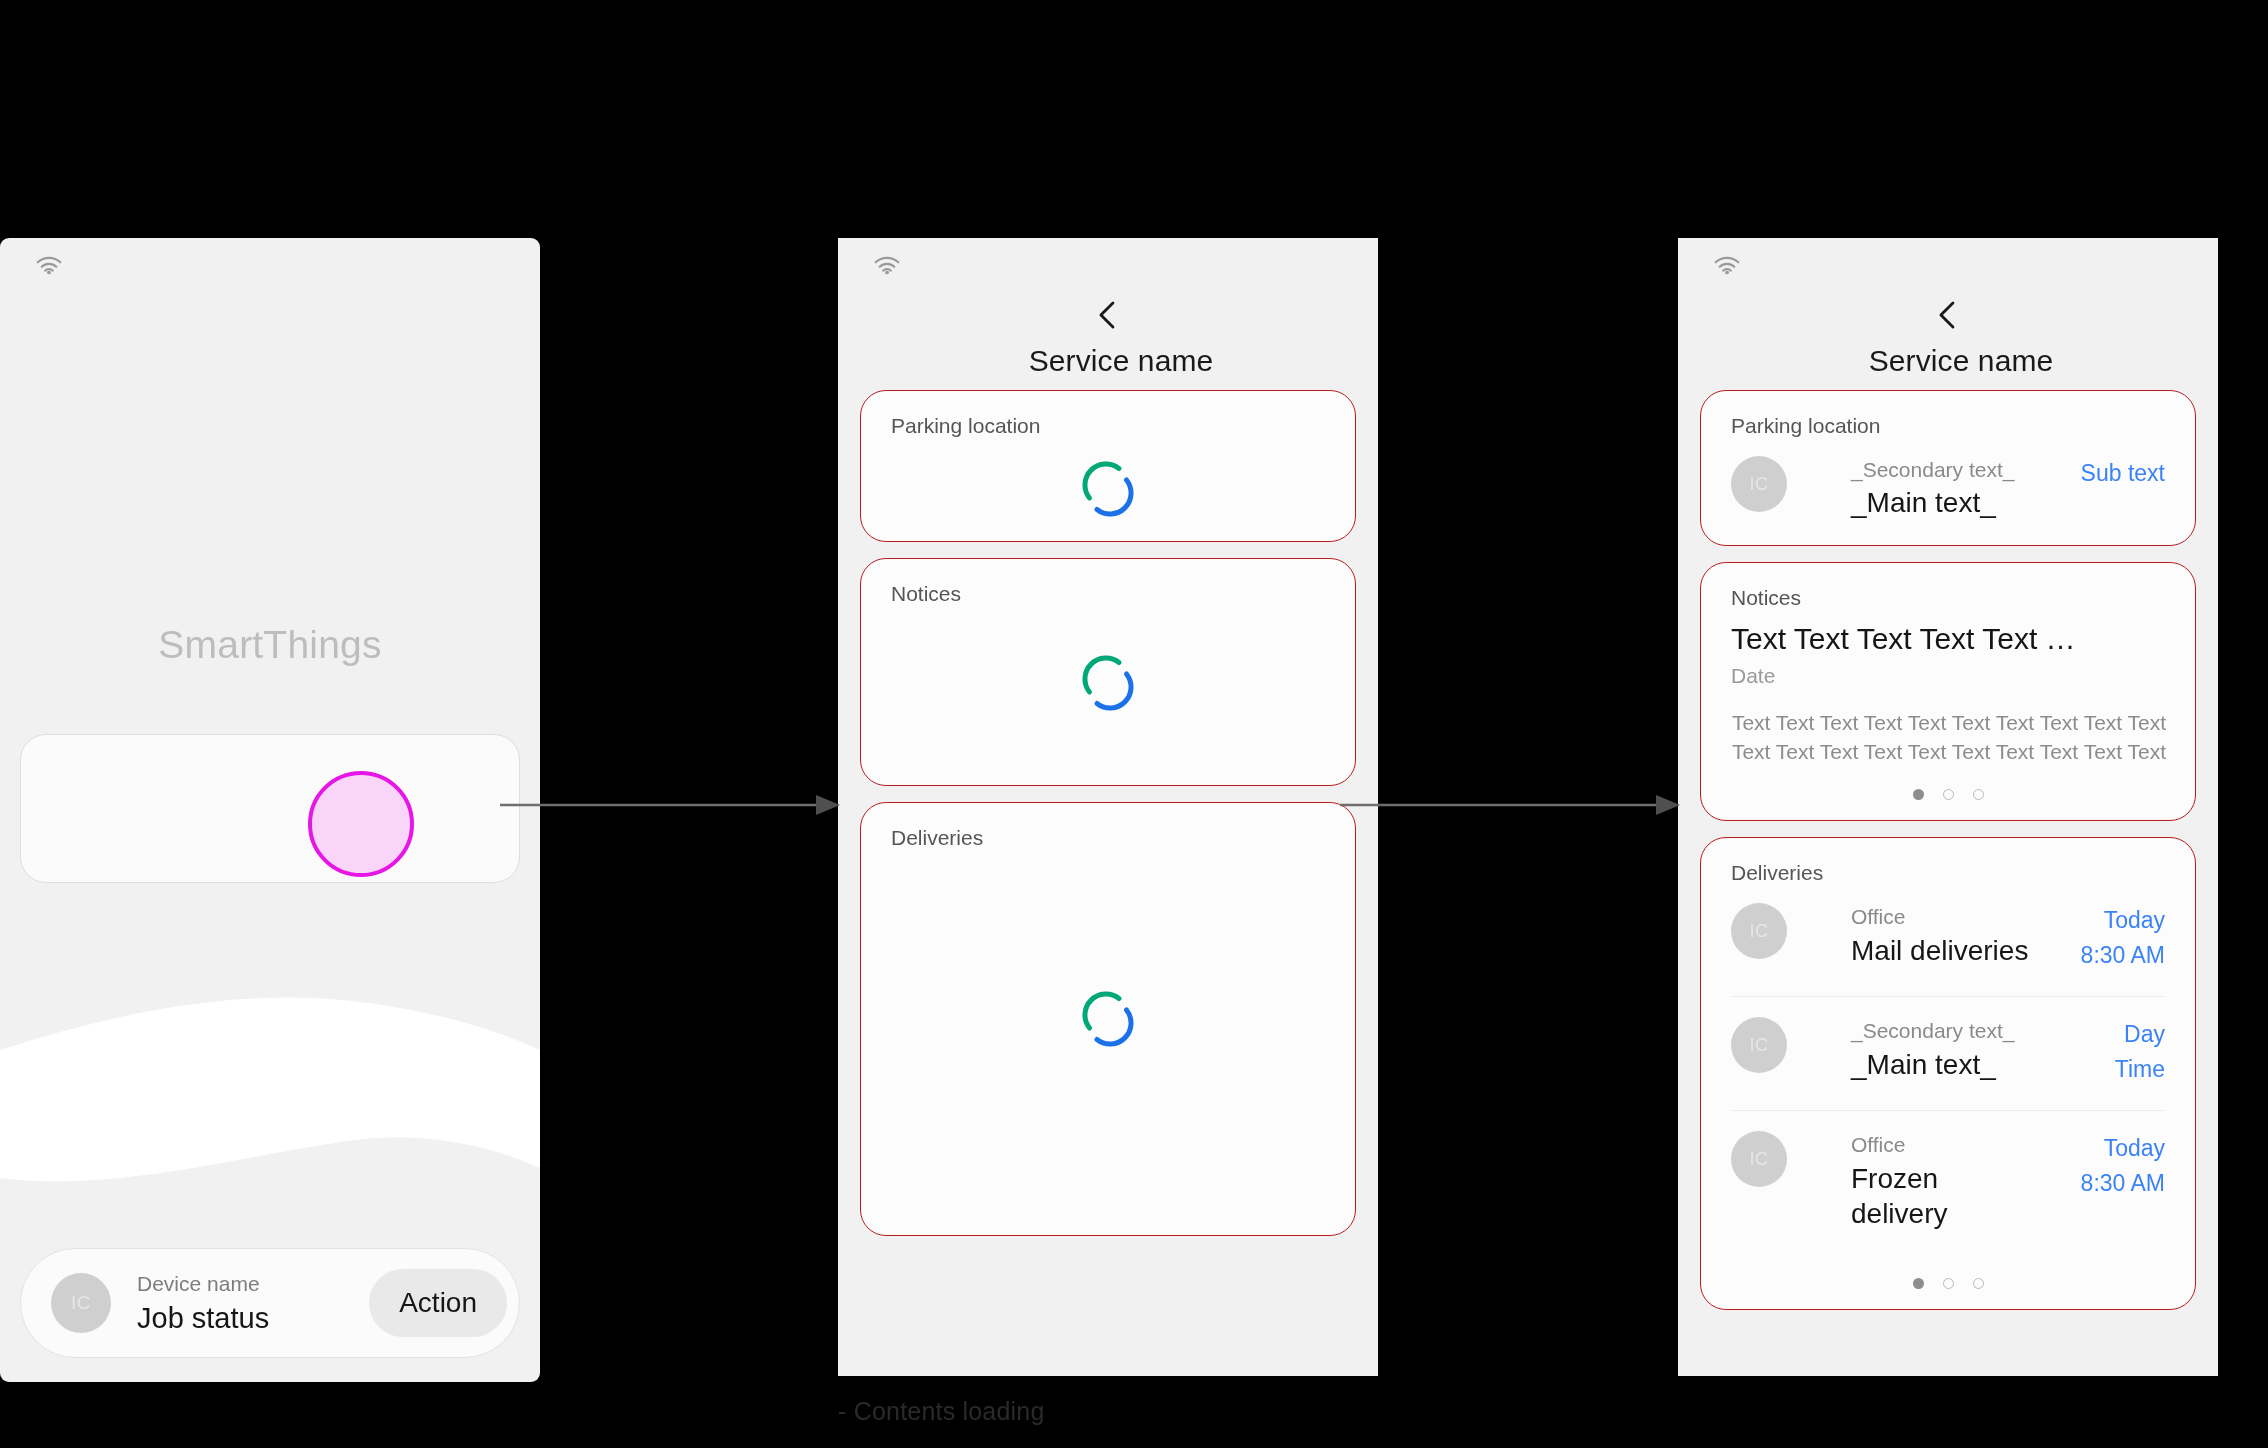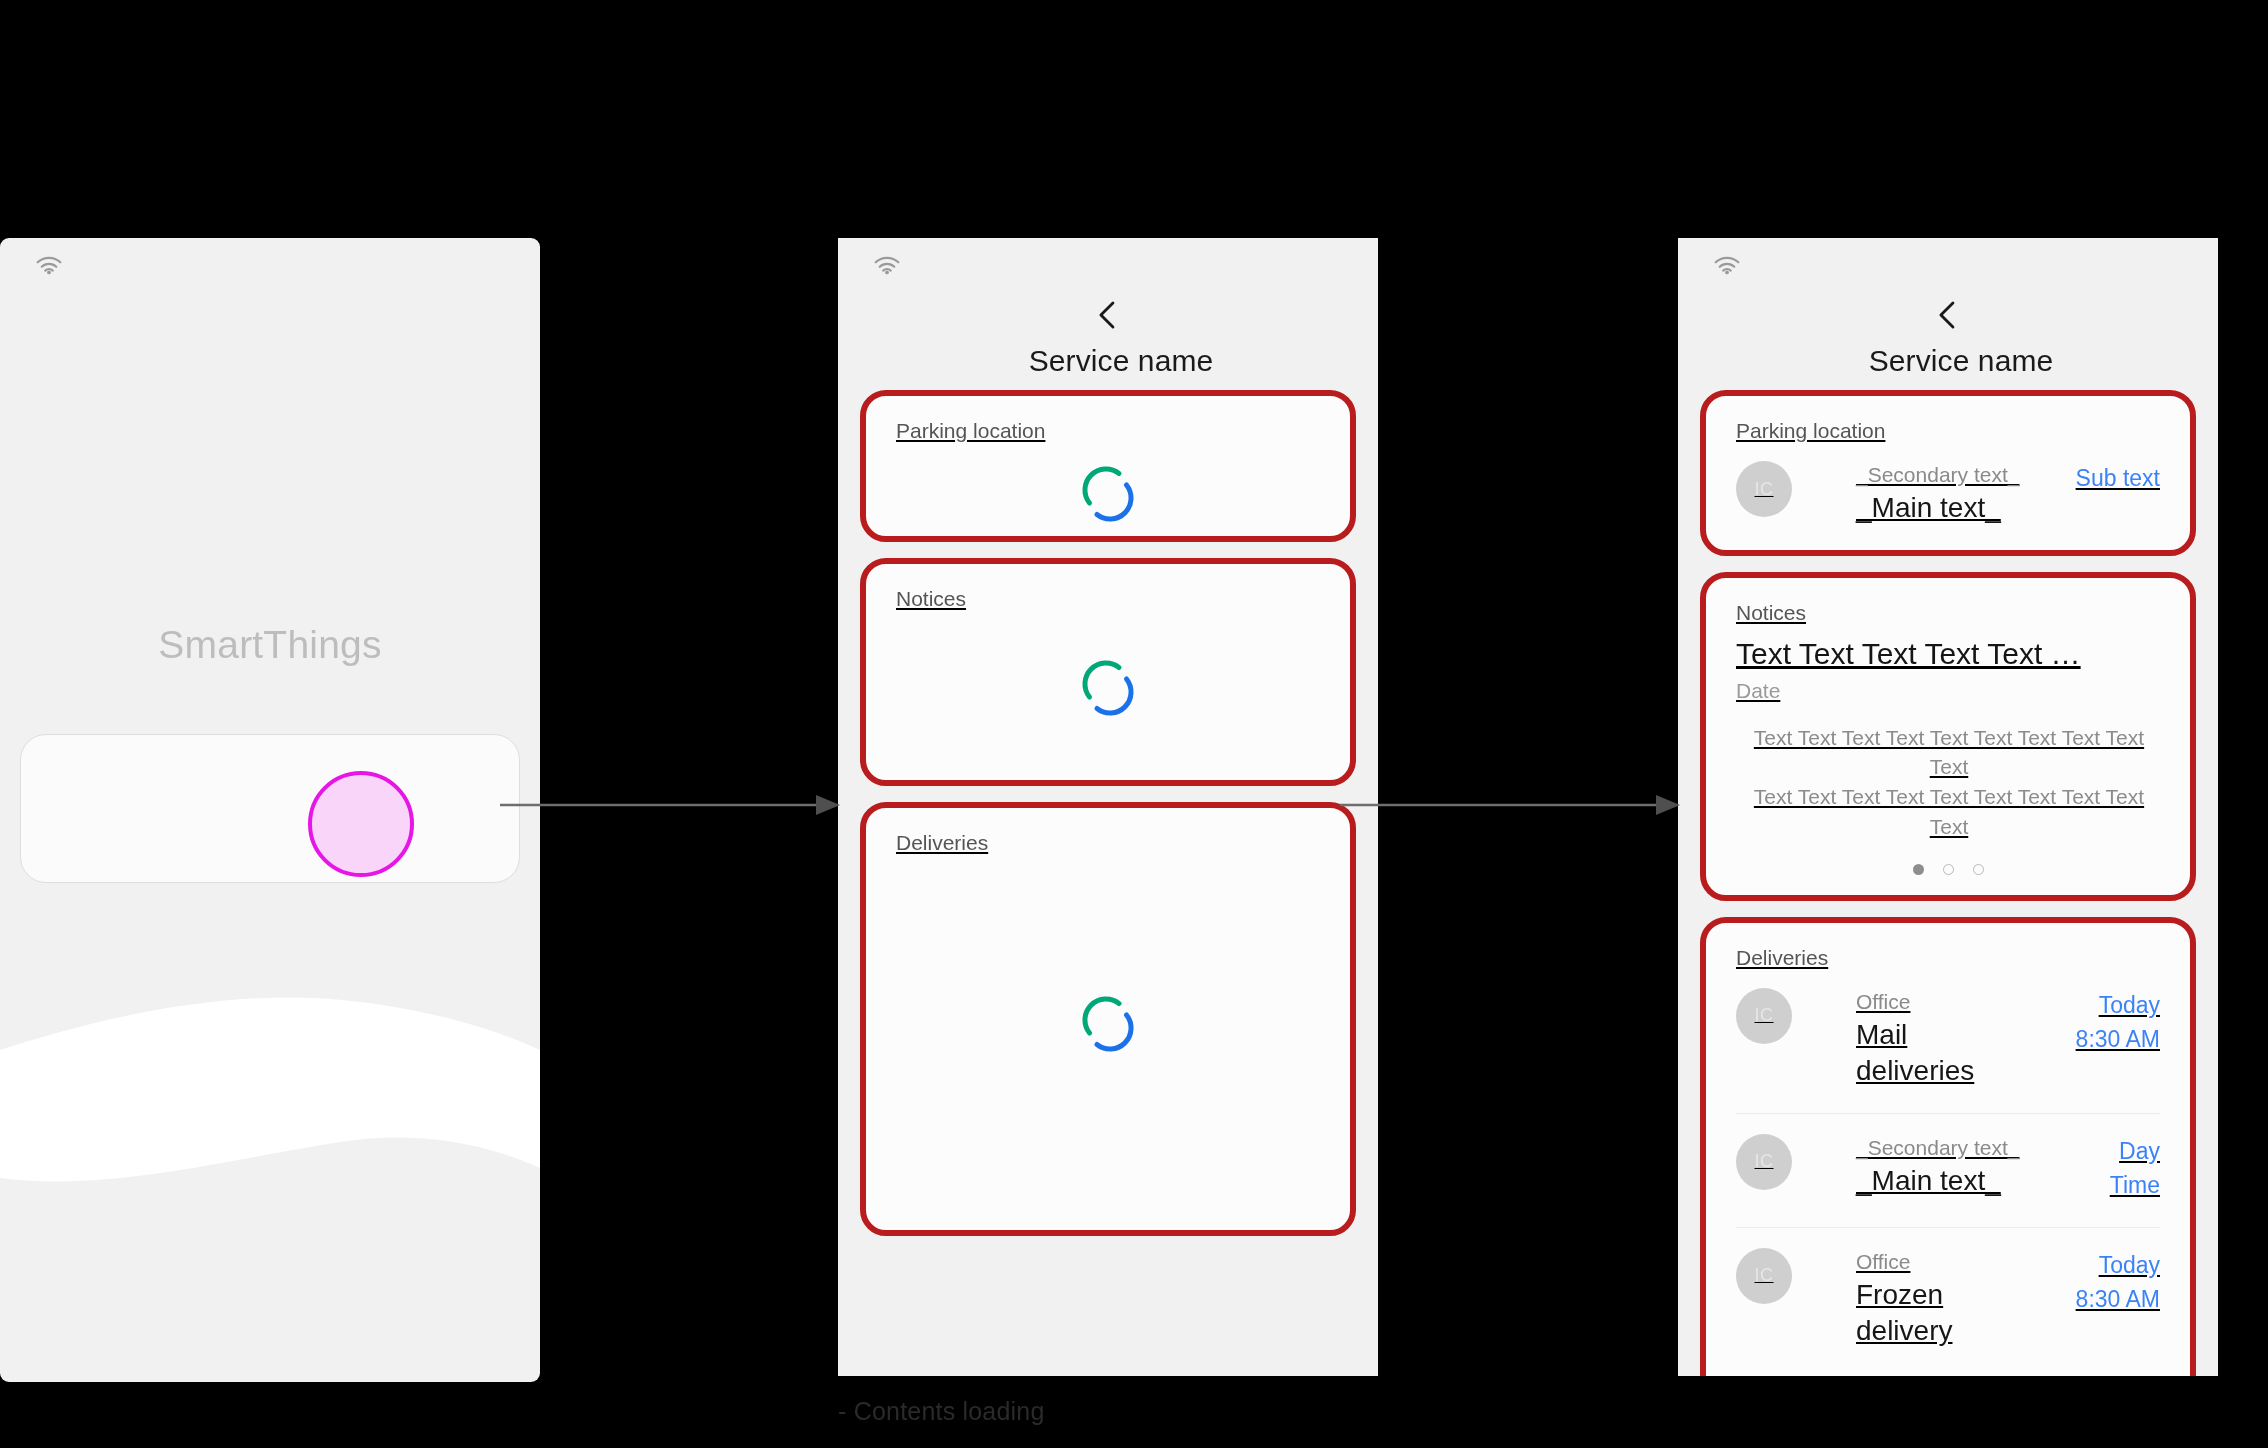--- a/index.html
+++ b/index.html
@@ -39,24 +39,23 @@
   .menu-icon i {
     position: absolute; left: 0; width: 8px; height: 8px;
     border-radius: 50%; background: #1a1a1a; display: block;
   }
   .menu-icon i:nth-child(1) { top: 0; }
   .menu-icon i:nth-child(2) { top: 15px; }
   .menu-icon i:nth-child(3) { top: 30px; }
 
   
   .card {
-    background: #fcfcfc; border: 6px solid #b91c1c;
+    background: #fcfcfc; border: 1px solid #b91c1c;
     border-radius: 26px; margin: 0 22px 16px 22px;
     position: relative;
-    text-decoration: underline;
   }
   .card-title {
     font-size: 21px; color: #555; padding: 24px 0 0 30px; line-height: 1;
   }
 
   
   .spinner { position: relative; width: 62px; height: 62px; margin: 0 auto; }
   .spinner svg { display: block; }
 
   
@@ -162,20 +161,28 @@
     <div class="brand-wordmark">SmartThings</div>
 
     <div class="hero-card">
       <div class="pink-circle"></div>
     </div>
 
     <svg class="wave" viewBox="0 0 540 240" preserveAspectRatio="none">
       <path d="M0 72 C 130 30, 250 10, 360 24 C 450 35, 510 58, 540 72 L540 190 C 500 172, 430 150, 340 164 C 230 181, 110 214, 0 200 Z" fill="#ffffff"></path>
     </svg>
 
+    <div class="device-card">
+      <div class="avatar">IC</div>
+      <div class="device-texts">
+        <div class="device-sub">Device name</div>
+        <div class="device-main">Job status</div>
+      </div>
+      <button class="action-btn">Action</button>
+    </div>
   </div>
 
   <div class="phone" id="phone2">
 
     <div class="statusbar">
       <svg class="wifi-icon" viewBox="0 0 24 20">
         <path d="M12 17.2a1.45 1.45 0 1 0 0-2.9 1.45 1.45 0 0 0 0 2.9z" fill="#9a9a9a"></path>
         <path d="M6.4 11.3a8.2 8.2 0 0 1 11.2 0" stroke="#9a9a9a" stroke-width="1.7" fill="none" stroke-linecap="round"></path>
         <path d="M3.3 7.9a12.8 12.8 0 0 1 17.4 0" stroke="#9a9a9a" stroke-width="1.7" fill="none" stroke-linecap="round"></path>
         <path d="M9.1 14.3a4.3 4.3 0 0 1 5.8 0" stroke="#9a9a9a" stroke-width="1.7" fill="none" stroke-linecap="round"></path>

